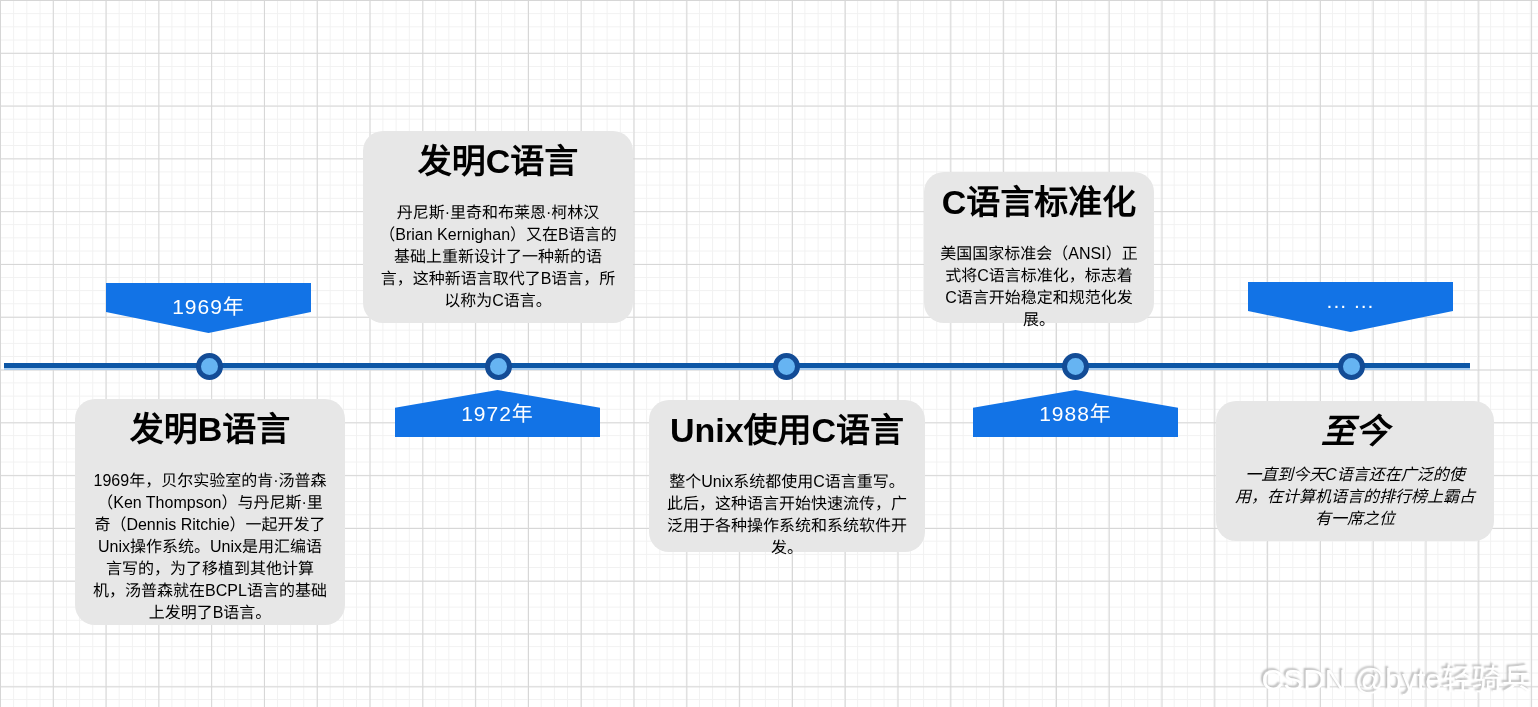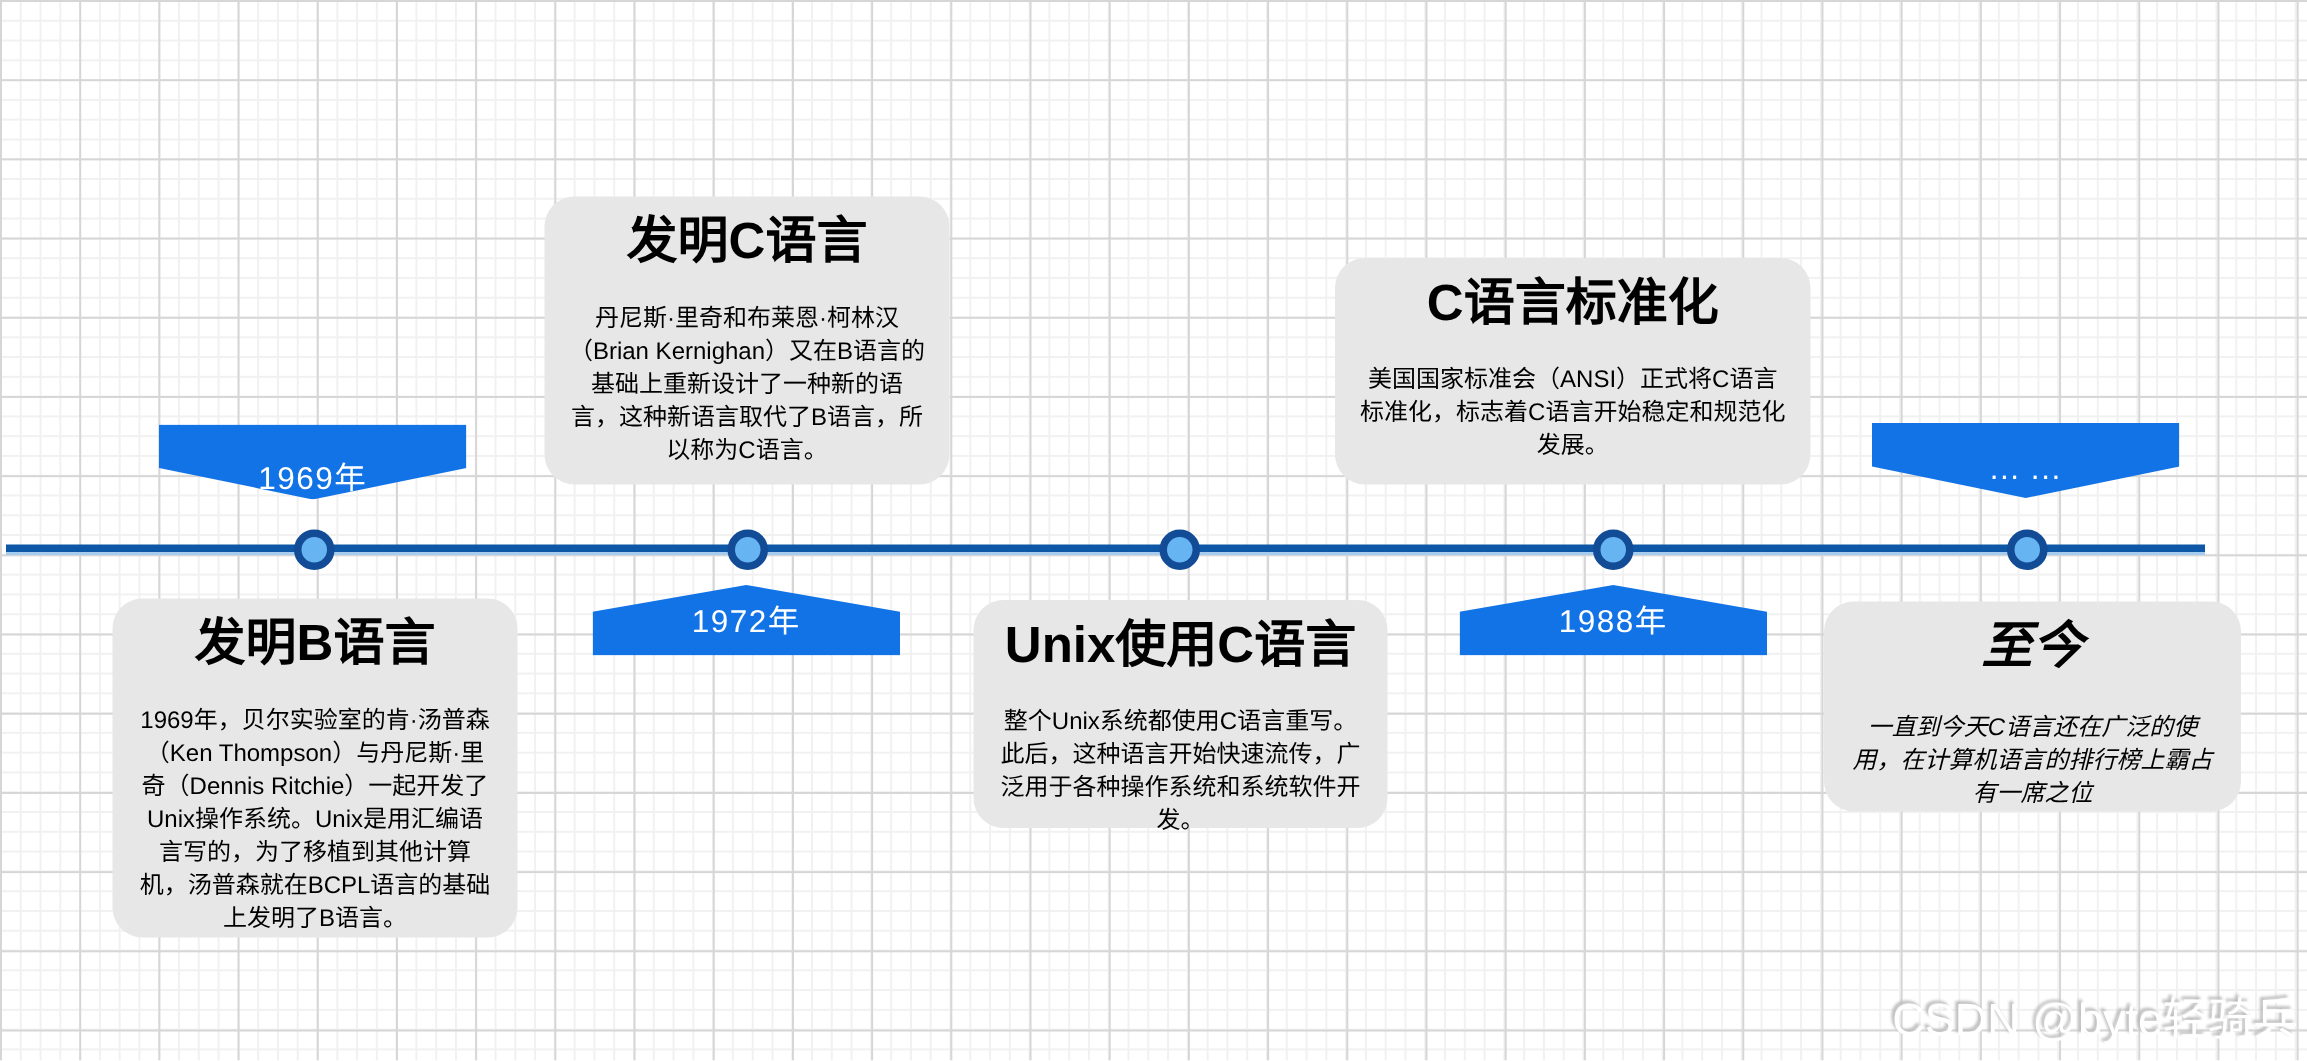--- a/index.html
+++ b/index.html
@@ -61,21 +61,21 @@
     display: flex;
     justify-content: center;
     box-sizing: border-box;
     z-index: 2;
     letter-spacing: 1px;
   }
   .flag-above {
     height: 50px;
     clip-path: polygon(0 0, 100% 0, 100% 58%, 50% 100%, 0 58%);
     align-items: flex-start;
-    padding-top: 19px;
+    padding-top: 7px;
   }
   .flag-below {
     height: 47px;
     clip-path: polygon(0 38%, 50% 0, 100% 38%, 100% 100%, 0 100%);
     align-items: flex-end;
     padding-bottom: 10px;
   }
   .flag-0 { left: 106px;  top: 283px; }
   .flag-1 { left: 395px;  top: 390px; }
   .flag-2 { left: 683px;  top: 283px; }
@@ -100,23 +100,23 @@
     white-space: nowrap;
   }
   .card-body {
     margin-top: 20px;
     font-size: 16px;
     line-height: 22px;
   }
   .card-0 { left: 75px;   top: 399px; width: 270px; height: 226px; }
   .card-1 { left: 363px;  top: 131px; width: 270px; height: 192px; }
   .card-2 { left: 649px;  top: 400px; width: 276px; height: 152px; }
-  .card-3 { left: 890px;  top: 172px; width: 317px; height: 151px; }
+  .card-3 { left: 924px;  top: 172px; width: 230px; height: 151px; }
   .card-4 { left: 1216px; top: 401px; width: 278px; height: 140px; font-style: italic; }
-  .card-4 .card-body { margin-top: 23px; }
+  .card-4 .card-body { margin-top: 12px; }
 
   
   .watermark {
     position: absolute;
     right: 6px;
     bottom: 8px;
     font-size: 30px;
     color: #ffffff;
     text-shadow: -2px -2px 2px #bcbcbc;
     z-index: 4;

